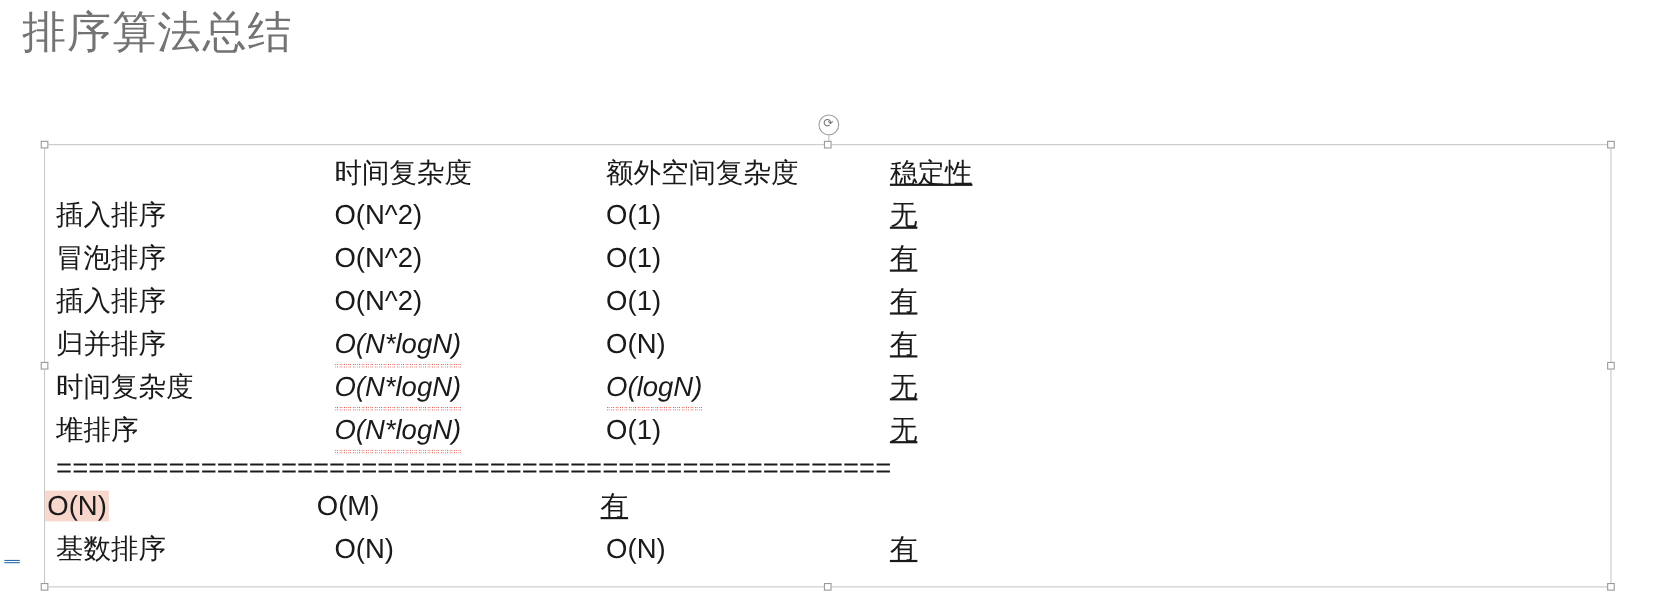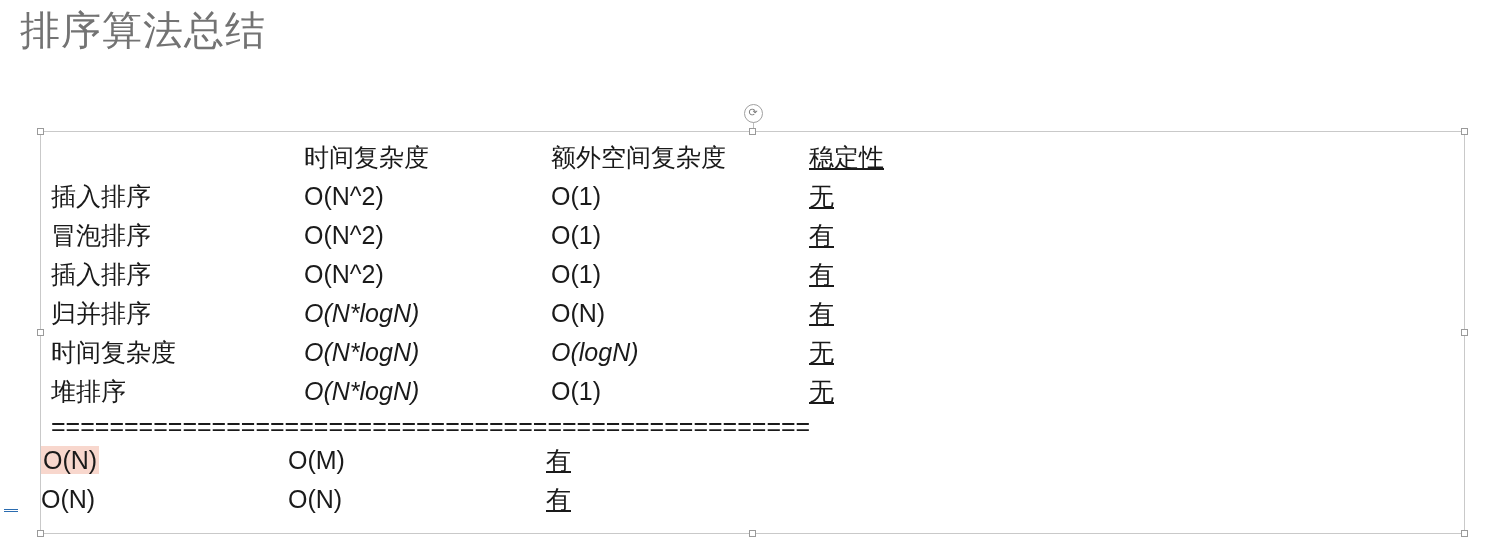--- a/index.html
+++ b/index.html
@@ -238,20 +238,21 @@
 
     <div id="divider-row">====================================================</div>
 
     <div class="row">
       <span class="c-time"><span class="highlight">O(N)</span></span>
       <span class="c-space">O(M)</span>
       <span class="c-stab">有</span>
     </div>
 
     <div class="row">
+      <span class="c-name">基数排序</span>
       <span class="c-time">O(N)</span>
       <span class="c-space">O(N)</span>
       <span class="c-stab">有</span>
     </div>
 
   </div>
 </div>
 
 <div id="zoom-icon">
   <span class="bar"></span>

